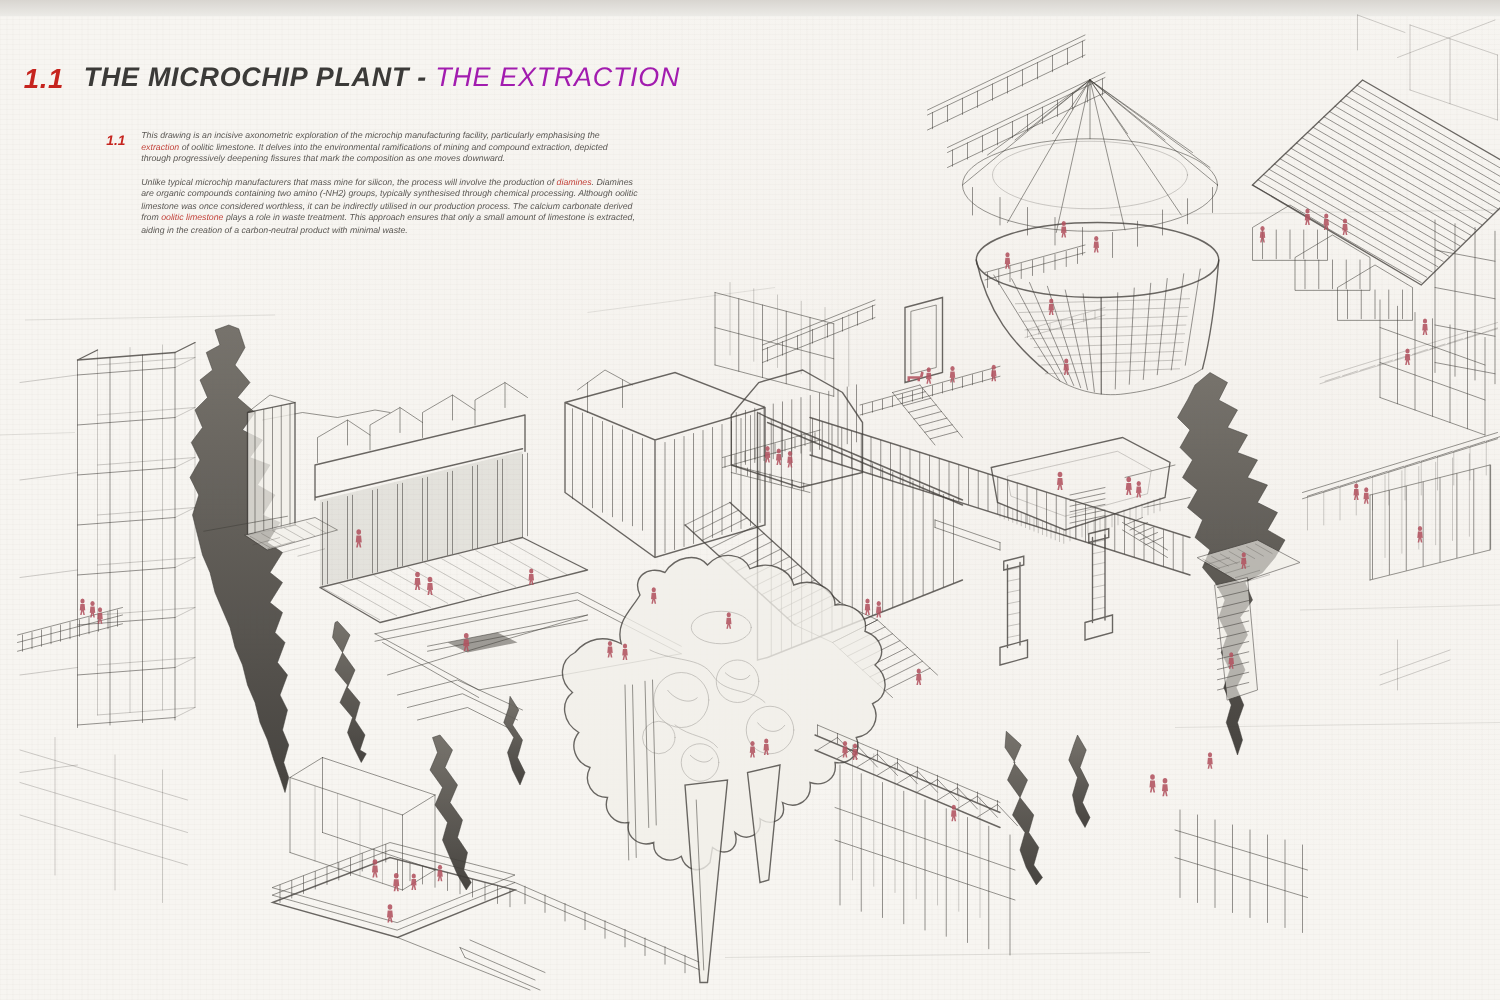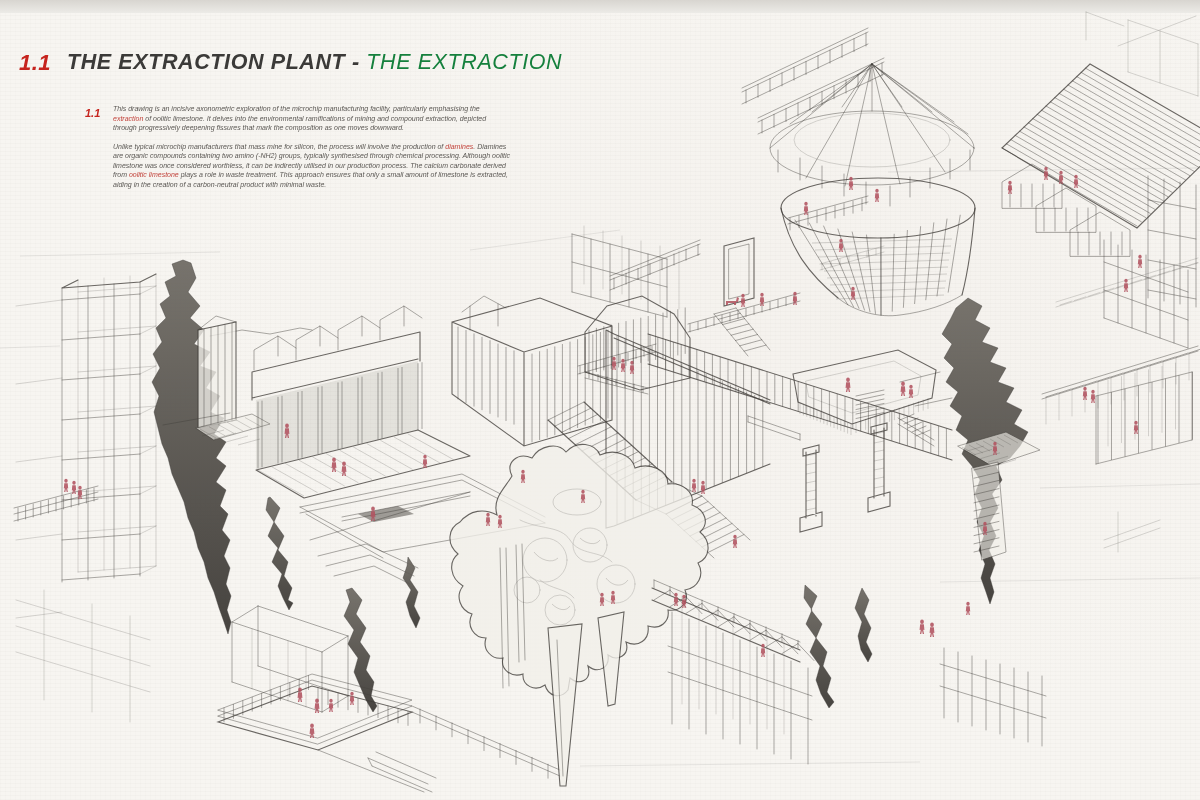--- a/index.html
+++ b/index.html
@@ -25,21 +25,21 @@
   .hdr-num{
     position:absolute;left:19px;top:52px;
     font-style:italic;font-weight:700;font-size:22px;line-height:1;
     color:var(--red);letter-spacing:.5px;
   }
   .hdr-title{
     position:absolute;left:67px;top:52px;white-space:nowrap;
     font-style:italic;font-weight:700;font-size:21.5px;line-height:1;
     color:#3b3a38;letter-spacing:.6px;
   }
-  .hdr-title .light{font-weight:400;color:#15803d;}
+  .hdr-title .light{font-weight:400;color:#a21caf;}
   .intro{position:absolute;left:85px;top:104px;width:425px;}
   .intro-num{
     position:absolute;left:0;top:3px;
     font-style:italic;font-weight:700;font-size:11px;color:var(--red);
   }
   .intro-text{margin-left:28px;}
   .intro-text p{
     margin:0 0 9px 0;
     font-style:italic;font-size:7px;line-height:1.36;color:#5a5753;
   }
@@ -54,21 +54,21 @@
   .paperfill{fill:#f2f0ea;}
   .figs use{fill:var(--figred);opacity:.88;}
 </style>
 </head>
 <body>
 
 <div class="texture"></div>
 <div class="top-shadow"></div>
 
 <div class="hdr-num">1.1</div>
-<div class="hdr-title"><span>THE EXTRACTION PLANT - </span><span class="light">THE EXTRACTION</span></div>
+<div class="hdr-title"><span>THE MICROCHIP PLANT - </span><span class="light">THE EXTRACTION</span></div>
 
 <div class="intro">
   <div class="intro-num">1.1</div>
   <div class="intro-text">
     <p><span>This drawing is an incisive axonometric exploration of the microchip manufacturing facility, particularly emphasising the </span><span class="red">extraction</span><span> of oolitic limestone. It delves into the environmental ramifications of mining and compound extraction, depicted through progressively deepening fissures that mark the composition as one moves downward.</span></p>
     <p><span>Unlike typical microchip manufacturers that mass mine for silicon, the process will involve the production of </span><span class="red">diamines</span><span>. Diamines are organic compounds containing two amino (-NH2) groups, typically synthesised through chemical processing. Although oolitic limestone was once considered worthless, it can be indirectly utilised in our production process. The calcium carbonate derived from </span><span class="red">oolitic limestone</span><span> plays a role in waste treatment. This approach ensures that only a small amount of limestone is extracted, aiding in the creation of a carbon-neutral product with minimal waste.</span></p>
   </div>
 </div>
 
 <svg id="drawing" width="1200" height="800" viewBox="0 0 1200 800">

